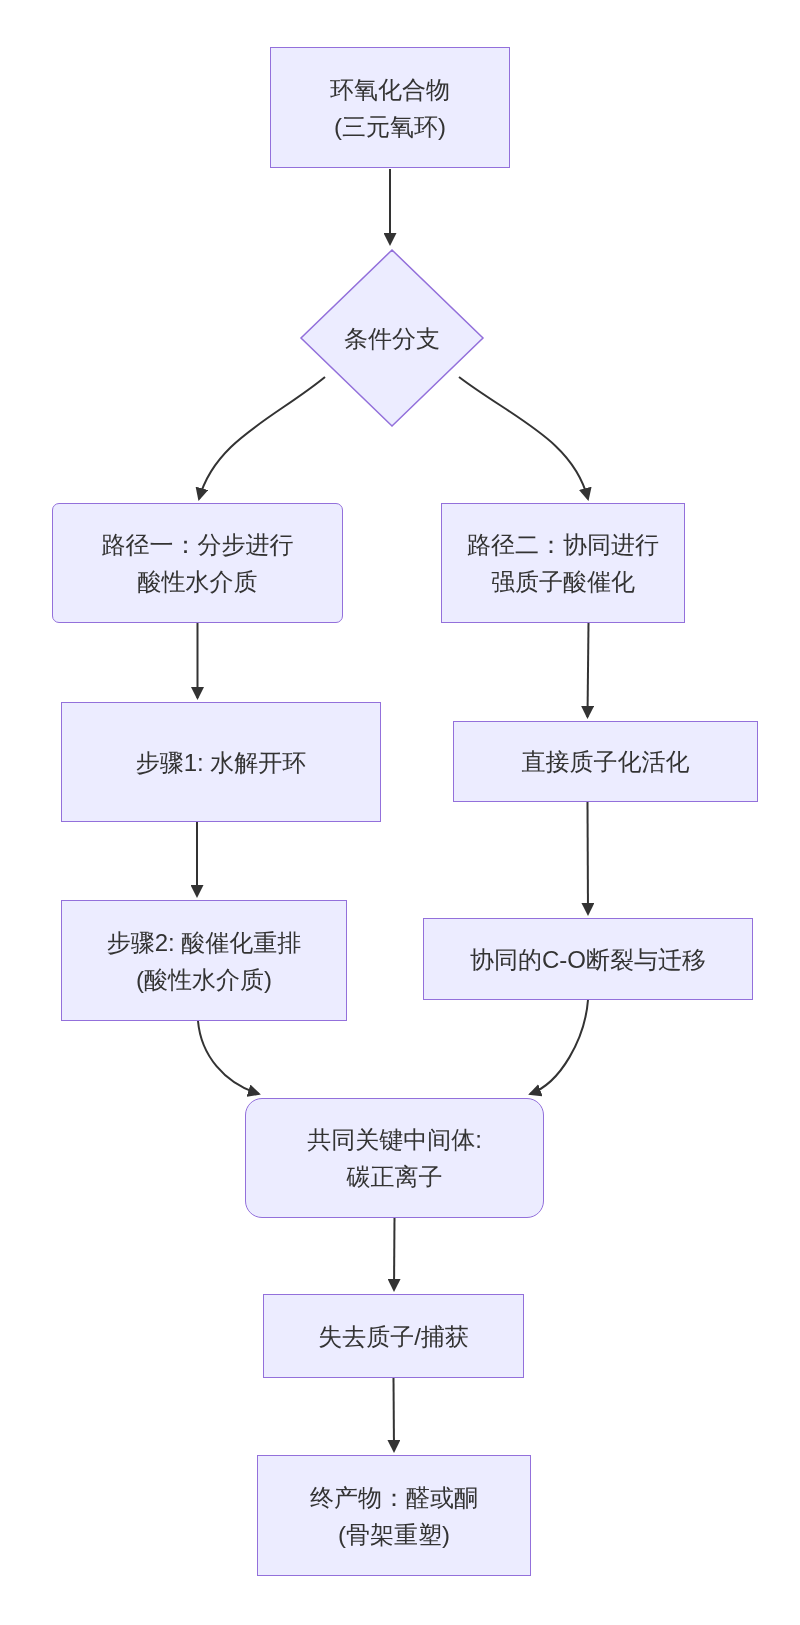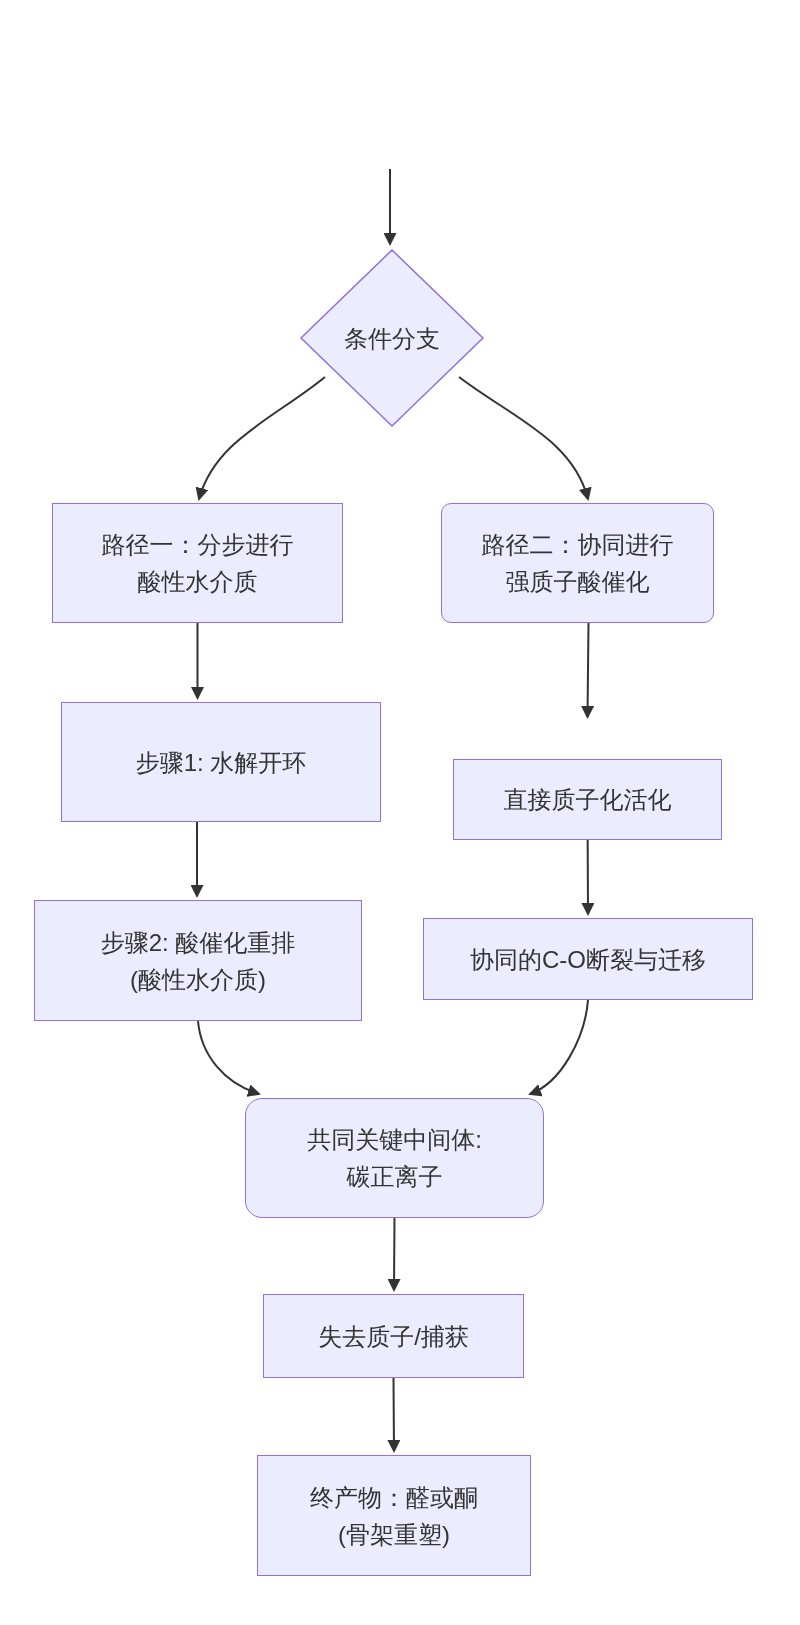--- a/index.html
+++ b/index.html
@@ -61,44 +61,48 @@
       <path d="M587.5,802 L588,914" marker-end="url(#arrow)"></path>
       <path d="M198,1021 C201,1055 224,1083 259,1094" marker-end="url(#arrow)"></path>
       <path d="M588,1000 C585,1038 561,1083 530,1094" marker-end="url(#arrow)"></path>
       <path d="M394.5,1218 L394,1290" marker-end="url(#arrow)"></path>
       <path d="M393.5,1378 L394,1451" marker-end="url(#arrow)"></path>
     </g>
 
     <polygon points="392,250 483,338 392,426 301,338" fill="#ECECFF" stroke="#9370DB" stroke-width="1.5"></polygon>
   </svg>
 
+  <div class="node" style="left:270px;top:47px;width:240px;height:121px;">
+    <span>环氧化合物</span>
+    <span>(三元氧环)</span>
+  </div>
 
   <div class="diamond-label" style="left:312px;top:319px;width:160px;height:38px;">
     <span>条件分支</span>
   </div>
 
-  <div class="node" style="left:52px;top:503px;width:291px;height:120px;">
+  <div class="node" style="left:52px;top:503px;width:291px;height:120px;border-radius:7px;">
     <span>路径一：分步进行</span>
     <span>酸性水介质</span>
   </div>
 
-  <div class="node" style="left:441px;top:503px;width:273px;height:120px;border-radius:10px;">
+  <div class="node" style="left:441px;top:503px;width:244px;height:120px;">
     <span>路径二：协同进行</span>
     <span>强质子酸催化</span>
   </div>
 
   <div class="node" style="left:61px;top:702px;width:320px;height:120px;">
     <span>步骤1: 水解开环</span>
   </div>
 
-  <div class="node" style="left:453px;top:759px;width:269px;height:81px;">
+  <div class="node" style="left:453px;top:721px;width:305px;height:81px;">
     <span>直接质子化活化</span>
   </div>
 
-  <div class="node" style="left:34px;top:900px;width:328px;height:121px;">
+  <div class="node" style="left:61px;top:900px;width:286px;height:121px;">
     <span>步骤2: 酸催化重排</span>
     <span>(酸性水介质)</span>
   </div>
 
   <div class="node" style="left:423px;top:918px;width:330px;height:82px;">
     <span>协同的C-O断裂与迁移</span>
   </div>
 
   <div class="node" style="left:245px;top:1098px;width:299px;height:120px;border-radius:17px;">
     <span>共同关键中间体:</span>

